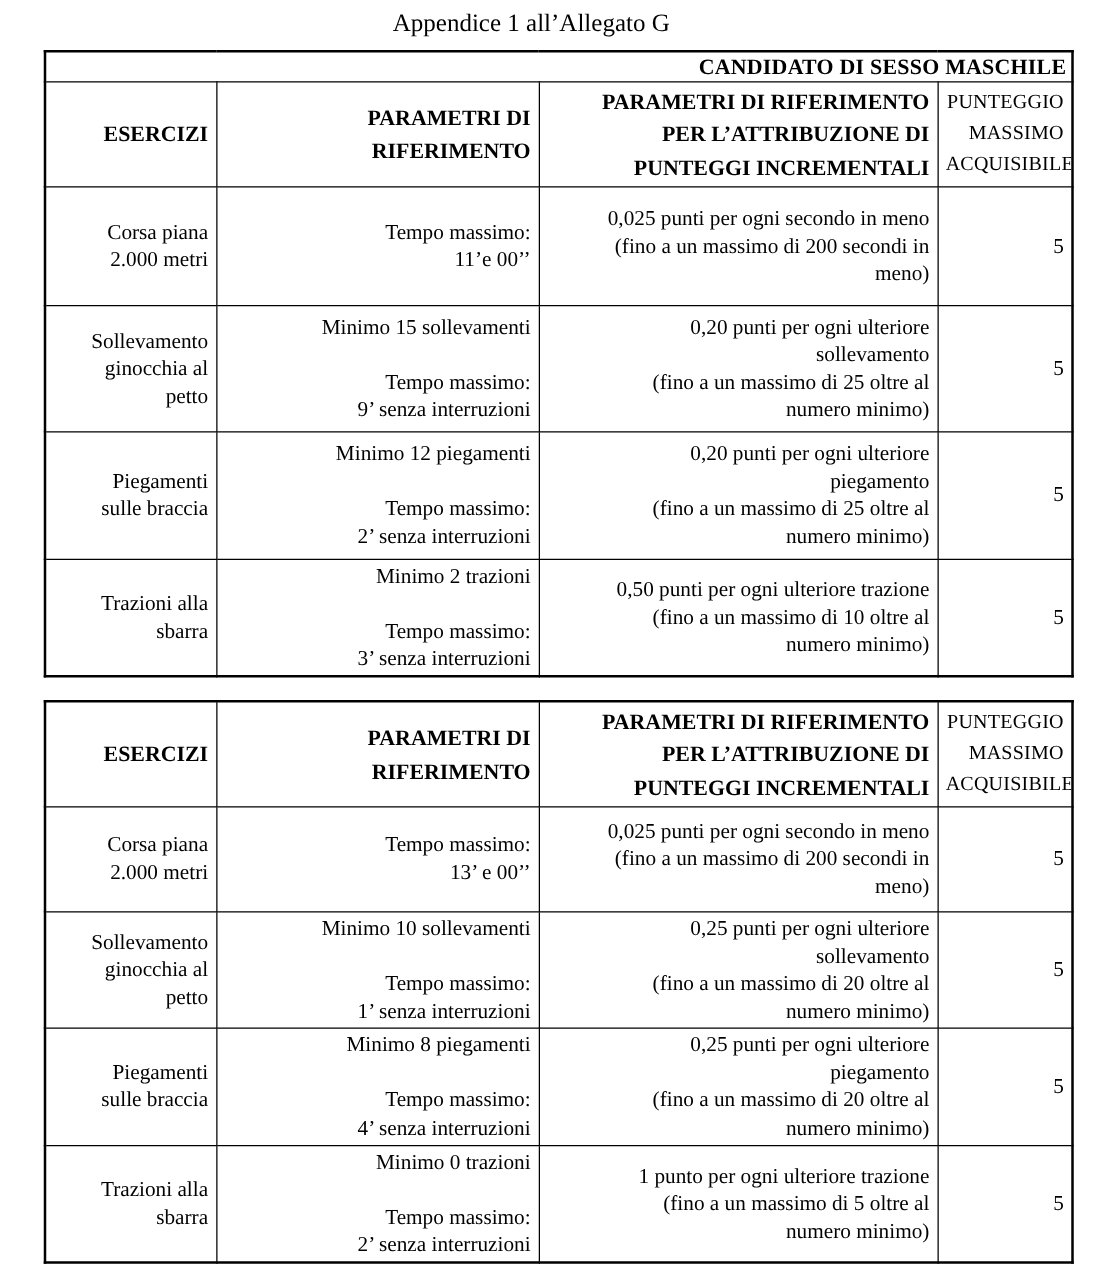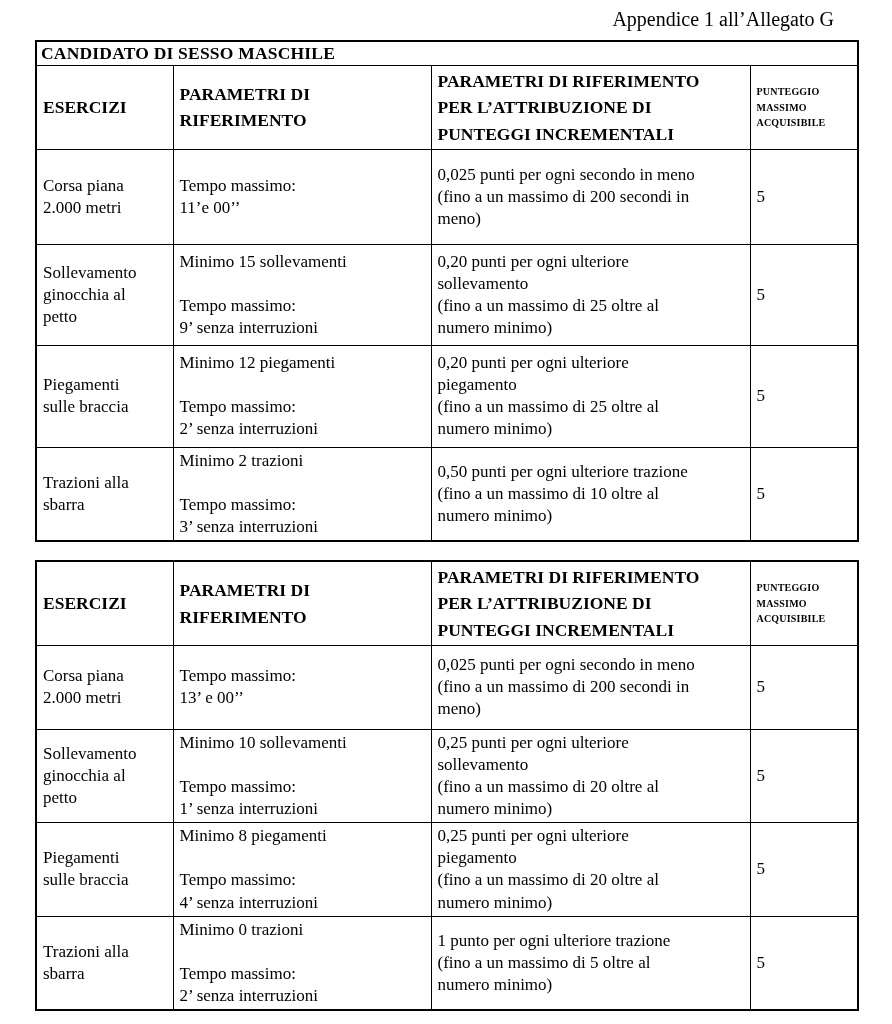--- a/index.html
+++ b/index.html
@@ -10,61 +10,61 @@
     font-family: "Liberation Serif", serif;
     color: #000000;
   }
   .page {
     width: 892px;
     height: 1024px;
     position: relative;
     box-sizing: border-box;
   }
   .appendix-label {
-    text-align: right;
-    padding: 7px 58px 0 0;
+    text-align: center;
+    padding: 7px 42px 0 0;
     font-size: 20px;
     line-height: 1.2;
     margin-bottom: 9px;
   }
   table.ex-table {
     border-collapse: collapse;
     table-layout: fixed;
     width: 822px;
     margin-left: 35px;
     background: #ffffff;
     border: 2px solid #000000;
   }
   table.ex-table + table.ex-table {
     margin-top: 18px;
   }
   .ex-table th, .ex-table td {
     border: 1.5px solid #000000;
-    text-align: left;
+    text-align: right;
     vertical-align: middle;
     white-space: pre-line;
     padding: 2px 6px;
     box-sizing: border-box;
     overflow: hidden;
   }
   .ex-table th.table-title {
     font-size: 17.5px;
     font-weight: bold;
     height: 24px;
     padding: 1px 4px;
     letter-spacing: 0.2px;
   }
   .ex-table th.col-head {
     font-size: 17.5px;
     font-weight: bold;
     line-height: 1.5;
   }
   .ex-table th.col-head-small {
-    font-size: 10px;
-    font-weight: bold;
+    font-size: 16px;
+    font-weight: normal;
     line-height: 1.55;
     letter-spacing: 0.2px;
   }
   .ex-table td {
     font-size: 17px;
     line-height: 1.3;
   }
   
   col.c-esercizi   { width: 137px; }
   col.c-parametri  { width: 258px; }

